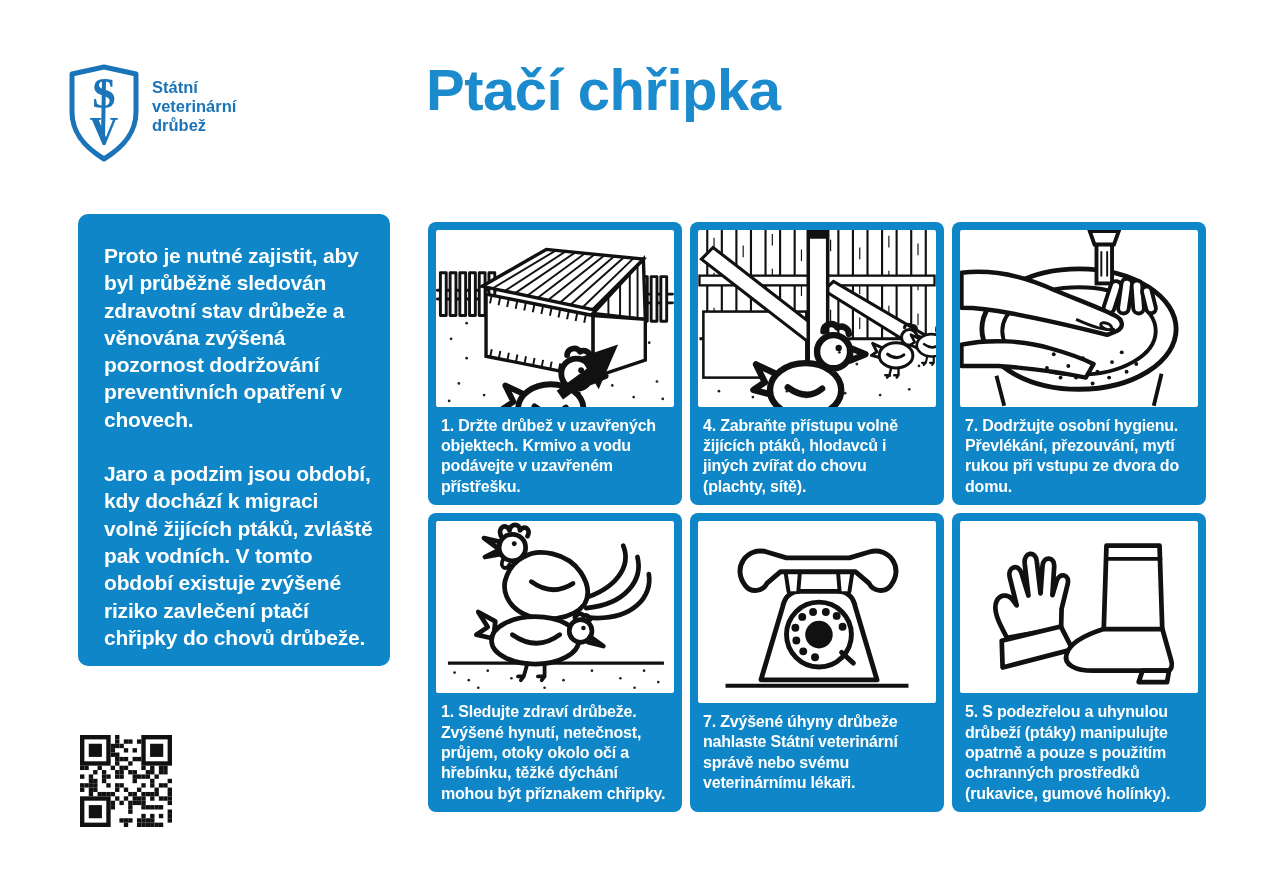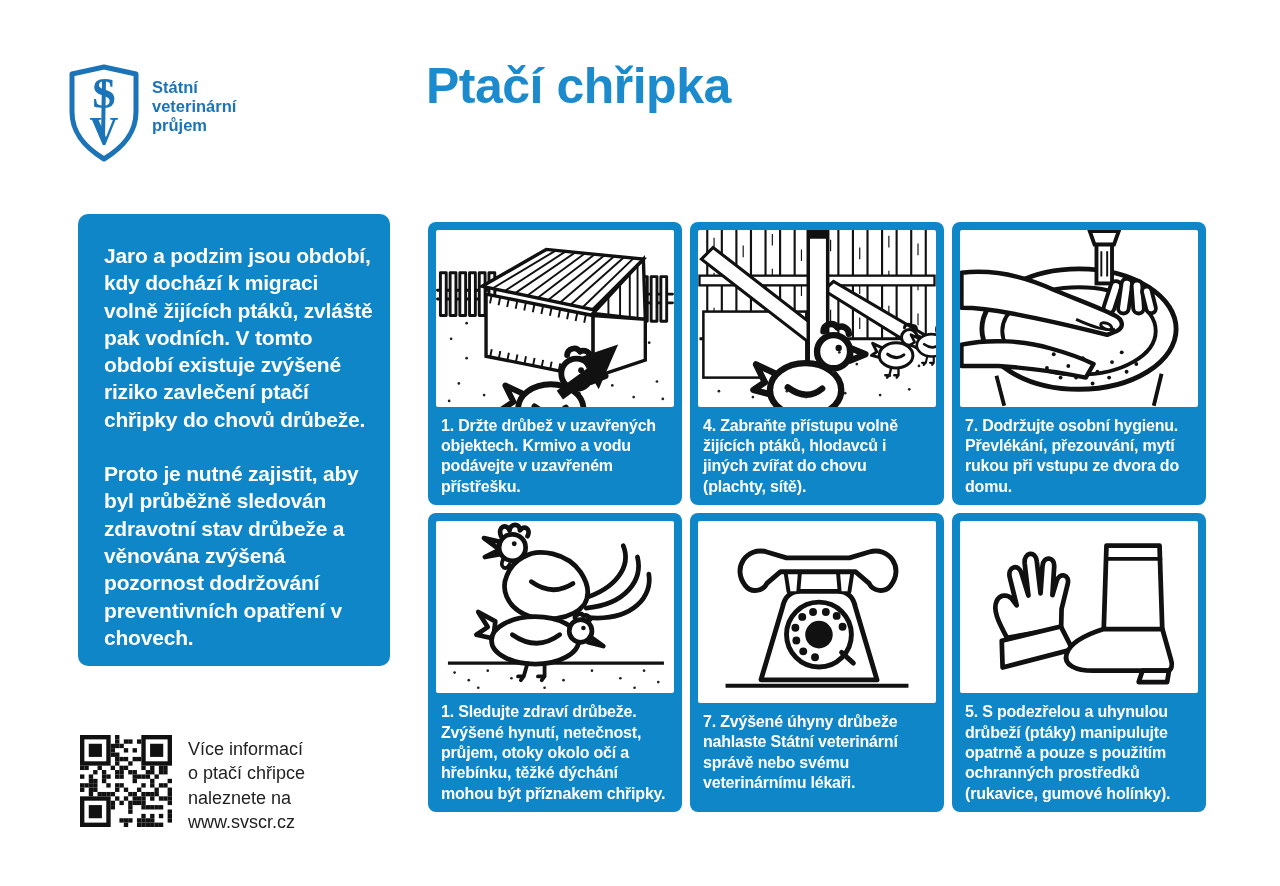--- a/index.html
+++ b/index.html
@@ -3,21 +3,21 @@
 <meta charset="utf-8">
 <style>
   html,body{margin:0;padding:0;}
   body{width:1280px;height:886px;background:#fff;font-family:"Liberation Sans","DejaVu Sans",sans-serif;}
   .page{position:relative;width:1280px;height:886px;background:#fff;overflow:hidden;}
 
   
   .logo-shield{position:absolute;left:66px;top:64px;width:76px;height:98px;}
   .logo-text{position:absolute;left:152px;top:78px;font-size:16.5px;font-weight:bold;color:#1b74b8;line-height:1.16;white-space:pre-line;}
   .titles{position:absolute;left:426px;top:60px;}
-  .title{font-size:50px;font-weight:bold;color:#1b8bce;line-height:1.05;letter-spacing:-0.5px;text-align:center;}
+  .title{font-size:58px;font-weight:bold;color:#1b8bce;line-height:1.05;letter-spacing:-0.5px;text-align:center;}
   .subtitle{font-size:36px;font-weight:bold;color:#8c8c8c;line-height:1.15;margin-top:6px;letter-spacing:-0.5px;}
 
   
   .intro-box{position:absolute;left:78px;top:214px;width:312px;height:452px;background:#0e86c7;border-radius:10px;box-sizing:border-box;padding:28px 16px 0 26px;}
   .intro-box p{margin:0 0 27px 0;color:#fff;font-weight:bold;font-size:21px;line-height:1.3;letter-spacing:-0.2px;}
 
   
   .qr-block{position:absolute;left:80px;top:735px;display:flex;align-items:flex-start;}
   .qr-code{width:92px;height:92px;}
   .qr-caption{margin-left:16px;margin-top:2px;font-size:18px;color:#222;line-height:1.35;white-space:pre-line;}
@@ -39,29 +39,29 @@
 <div class="page">
 
   <svg class="logo-shield" viewBox="0 0 76 98">
     <path d="M38,3 L6,10 L6,48 C6,70 20,84 38,95 C56,84 70,70 70,48 L70,10 Z" fill="#fff" stroke="#1b74b8" stroke-width="5" stroke-linejoin="round"></path>
     <line x1="38" y1="16" x2="37" y2="74" stroke="#1b74b8" stroke-width="4"></line>
     <text x="38" y="44" text-anchor="middle" font-family="Liberation Serif, DejaVu Serif, serif" font-size="44" font-weight="bold" fill="#1b74b8">S</text>
     <text x="38" y="80" text-anchor="middle" font-family="Liberation Serif, DejaVu Serif, serif" font-size="40" font-weight="bold" fill="#1b74b8">V</text>
   </svg>
   <div class="logo-text">Státní
 veterinární
-průjem</div>
+drůbež</div>
 
   <div class="titles">
     <div class="title">Ptačí chřipka</div>
   </div>
 
   <div class="intro-box">
+    <p>Proto je nutné zajistit, aby byl průběžně sledován zdravotní stav drůbeže a věnována zvýšená pozornost dodržování preventivních opatření v chovech.</p>
     <p>Jaro a podzim jsou období, kdy dochází k migraci volně žijících ptáků, zvláště pak vodních. V tomto období existuje zvýšené riziko zavlečení ptačí chřipky do chovů drůbeže.</p>
-    <p>Proto je nutné zajistit, aby byl průběžně sledován zdravotní stav drůbeže a věnována zvýšená pozornost dodržování preventivních opatření v chovech.</p>
   </div>
 
   <div class="qr-block">
     <span>
       <svg id="qr-svg" class="qr-code" viewBox="0 0 92.4 92.4">
           <rect x="35.2" y="0.0" width="4.4" height="4.4" fill="#111"></rect>
           <rect x="35.2" y="4.4" width="4.4" height="4.4" fill="#111"></rect>
           <rect x="44.0" y="4.4" width="4.4" height="4.4" fill="#111"></rect>
           <rect x="48.4" y="4.4" width="4.4" height="4.4" fill="#111"></rect>
           <rect x="57.2" y="4.4" width="4.4" height="4.4" fill="#111"></rect>
@@ -196,24 +196,20 @@
           <rect x="4.4" y="4.4" width="22" height="22" fill="#fff"></rect>
           <rect x="8.8" y="8.8" width="13.200000000000001" height="13.200000000000001" fill="#111"></rect>
           <rect x="61.60000000000001" y="0" width="30.800000000000004" height="30.800000000000004" fill="#111"></rect>
           <rect x="66" y="4.4" width="22" height="22" fill="#fff"></rect>
           <rect x="70.4" y="8.8" width="13.200000000000001" height="13.200000000000001" fill="#111"></rect>
           <rect x="0" y="61.60000000000001" width="30.800000000000004" height="30.800000000000004" fill="#111"></rect>
           <rect x="4.4" y="66" width="22" height="22" fill="#fff"></rect>
           <rect x="8.8" y="70.4" width="13.200000000000001" height="13.200000000000001" fill="#111"></rect>
         </svg>
     </span>
-    <div class="qr-caption">Více informací
-o ptačí chřipce
-naleznete na
-www.svscr.cz</div>
   </div>
 
   <div class="grid">
 
     <div class="card row1">
       <div class="img">
         <svg viewBox="0 0 242 182">
           <defs>
             <symbol id="hen" viewBox="0 0 100 100">
               <g fill="#fff" stroke="#111" stroke-width="5" stroke-linecap="round" stroke-linejoin="round">

